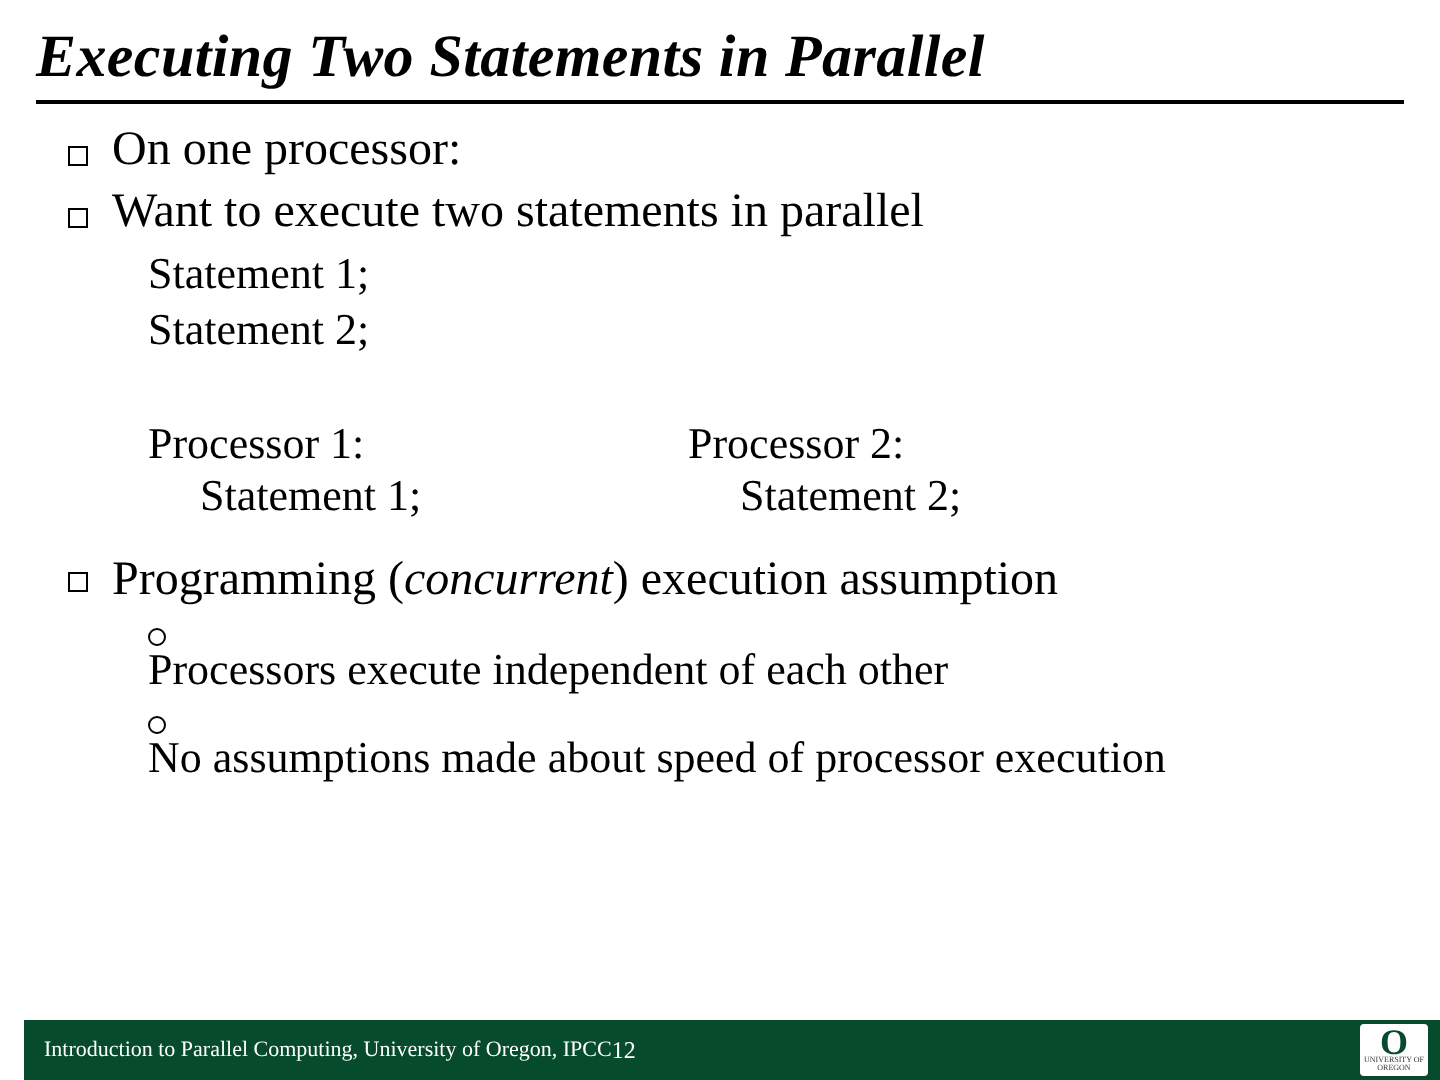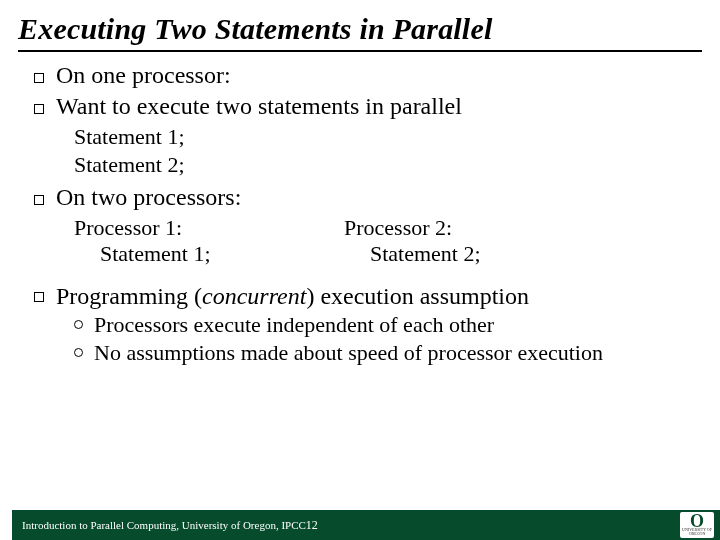--- a/index.html
+++ b/index.html
@@ -8,27 +8,27 @@
   .title { font-size: 30px; font-style: italic; font-weight: bold; margin-bottom: 4px; letter-spacing: 0.2px; }
   .rule { border: none; border-top: 2px solid #000; margin: 2px 0 10px 0; }
   .content { padding-left: 16px; }
   .b1 { display: flex; align-items: flex-start; margin: 0 0 4px 0; font-size: 24px; }
   .b1 .mark { width: 22px; display: inline-block; font-family: Arial, sans-serif; font-size: 14px; line-height: 24px; color: #000; position: relative; top: 4px; }
   .sq { display:inline-block; width:10px; height:10px; border:1.5px solid #000; }
   .b1 .text { flex: 1; }
   .sub1 { font-size: 22px; margin-left: 40px; margin-bottom: 2px; }
   .cols { display: flex; margin-left: 40px; margin-top: 2px; margin-bottom: 6px; }
   .col { width: 270px; }
-  .col .hd { font-size: 22px; }
+  .col .hd { font-size: 22px; margin-top: 23px; }
   .col .stmt { font-size: 22px; margin-left: 26px; }
   .b4-row { display: flex; align-items: flex-start; margin-top: 6px; font-size: 24px; }
   .b4-row .mark { width: 22px; display: inline-block; font-family: Arial, sans-serif; font-size: 14px; position: relative; top: 6px; }
   .b4-row .text { flex: 1; }
   .ital { font-style: italic; }
-  .s2 { display: flex; align-items: flex-start; margin-left: 40px; font-size: 22px; margin-top: 2px; }
+  .s2 { display: flex; align-items: flex-start; margin-left: 40px; font-size: 22px; margin-top: 2px; flex-direction: column; }
   .s2 .mark2 { width: 20px; display: inline-block; font-family: Arial, sans-serif; font-size: 14px; position: relative; top: 4px; }
   .circ { display:inline-block; width:9px; height:9px; border:1.5px solid #000; border-radius:50%; }
   .footer { position: absolute; bottom: 0; left: 12px; width: 720px; height: 30px; background: #064c2c; color: #fff; display: flex; align-items: center; font-size: 11px; padding: 0 10px; }
   .footer .fl { flex: 0 0 auto; }
   .footer .fc { flex: 1; text-align: left; padding-left: 110px; }
   .footer .fr { flex: 0 0 auto; padding-right: 8px; font-size: 12px; }
   .logo { position: absolute; right: 6px; bottom: 2px; width: 34px; height: 26px; background: #fff; display: flex; align-items: center; justify-content: center; font-family: Georgia, serif; font-weight: bold; color: #064c2c; font-size: 18px; border-radius: 2px; }
   .logo span.small { display:block; font-size:4px; font-weight:normal; color:#333; line-height:4px; text-align:center; }
   .logo-inner { text-align:center; line-height: 14px; }
   .gap { height: 4px; }
@@ -49,24 +49,20 @@
 
     <div class="b1">
       <span class="mark"><span class="sq"></span></span>
       <span class="text">Want to execute two statements in parallel</span>
     </div>
     <div class="sub1">Statement 1;</div>
     <div class="sub1">Statement 2;</div>
 
     <div class="gap"></div>
 
-    <div class="b1">
-      <span class="mark"><span class="sq"></span></span>
-      <span class="text">On two processors:</span>
-    </div>
 
     <div class="cols">
       <div class="col">
         <div class="hd">Processor 1:</div>
         <div class="stmt">Statement 1;</div>
       </div>
       <div class="col">
         <div class="hd">Processor 2:</div>
         <div class="stmt">Statement 2;</div>
       </div>

